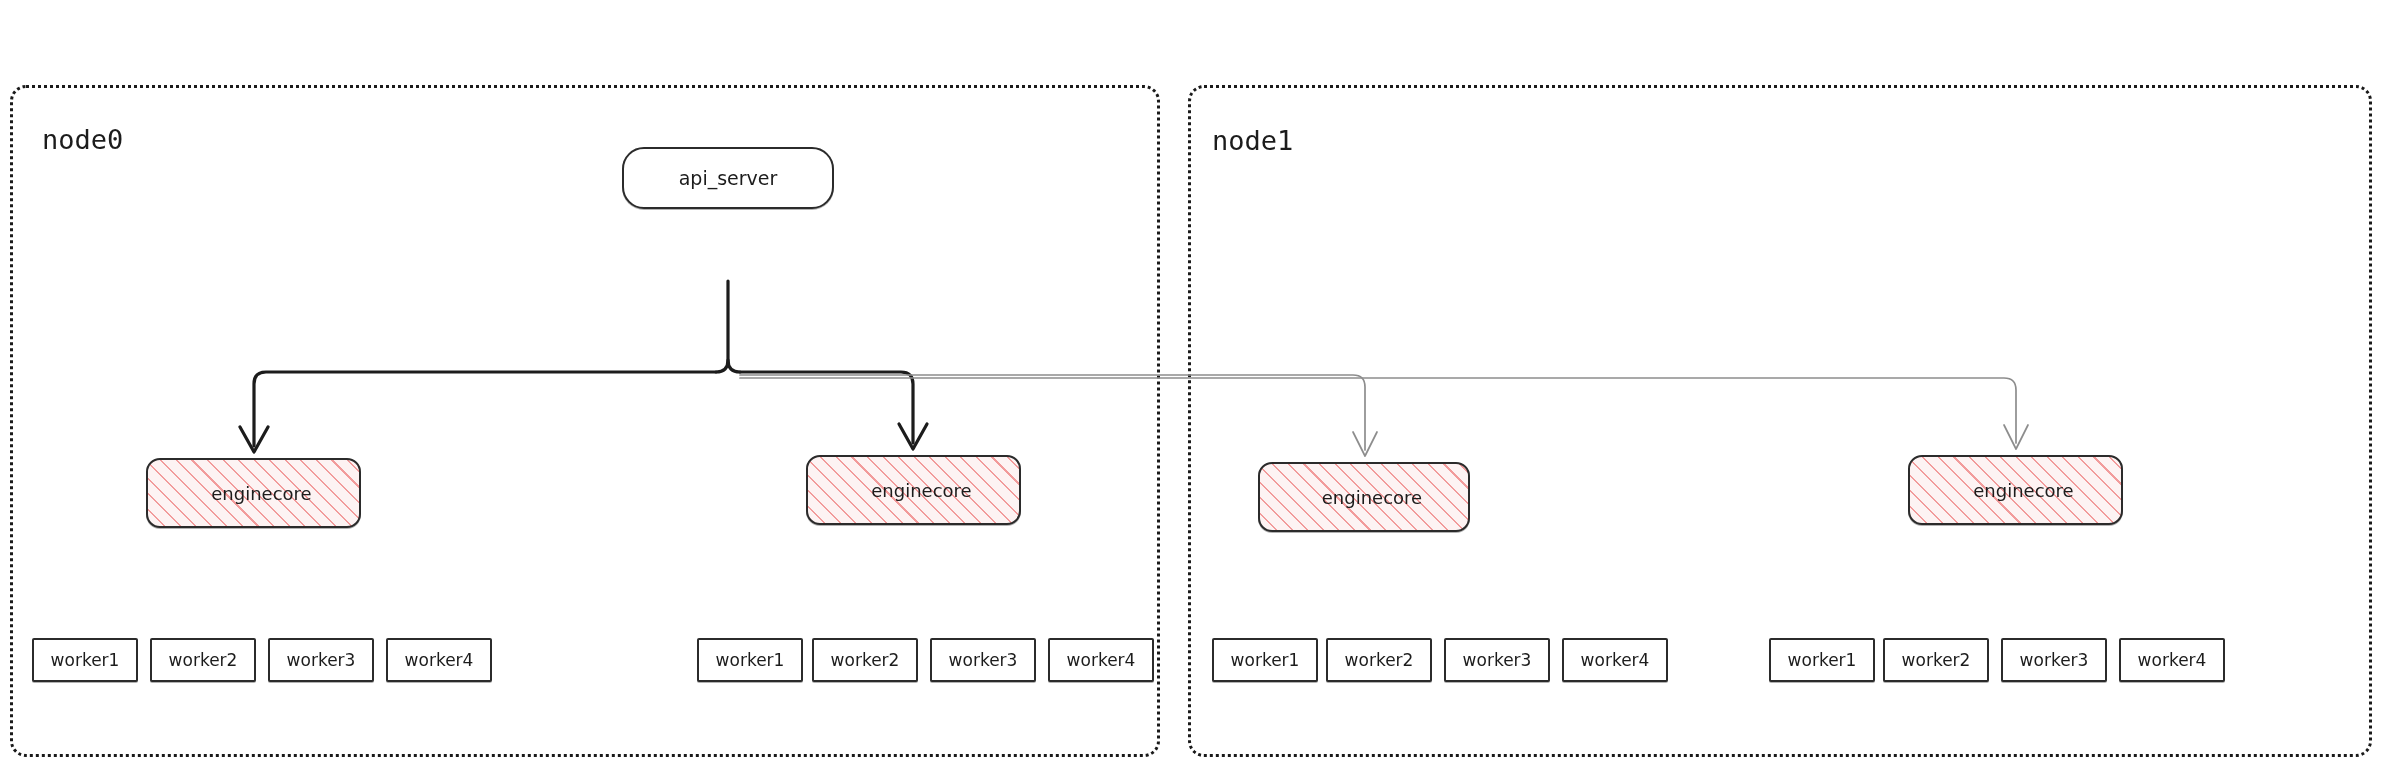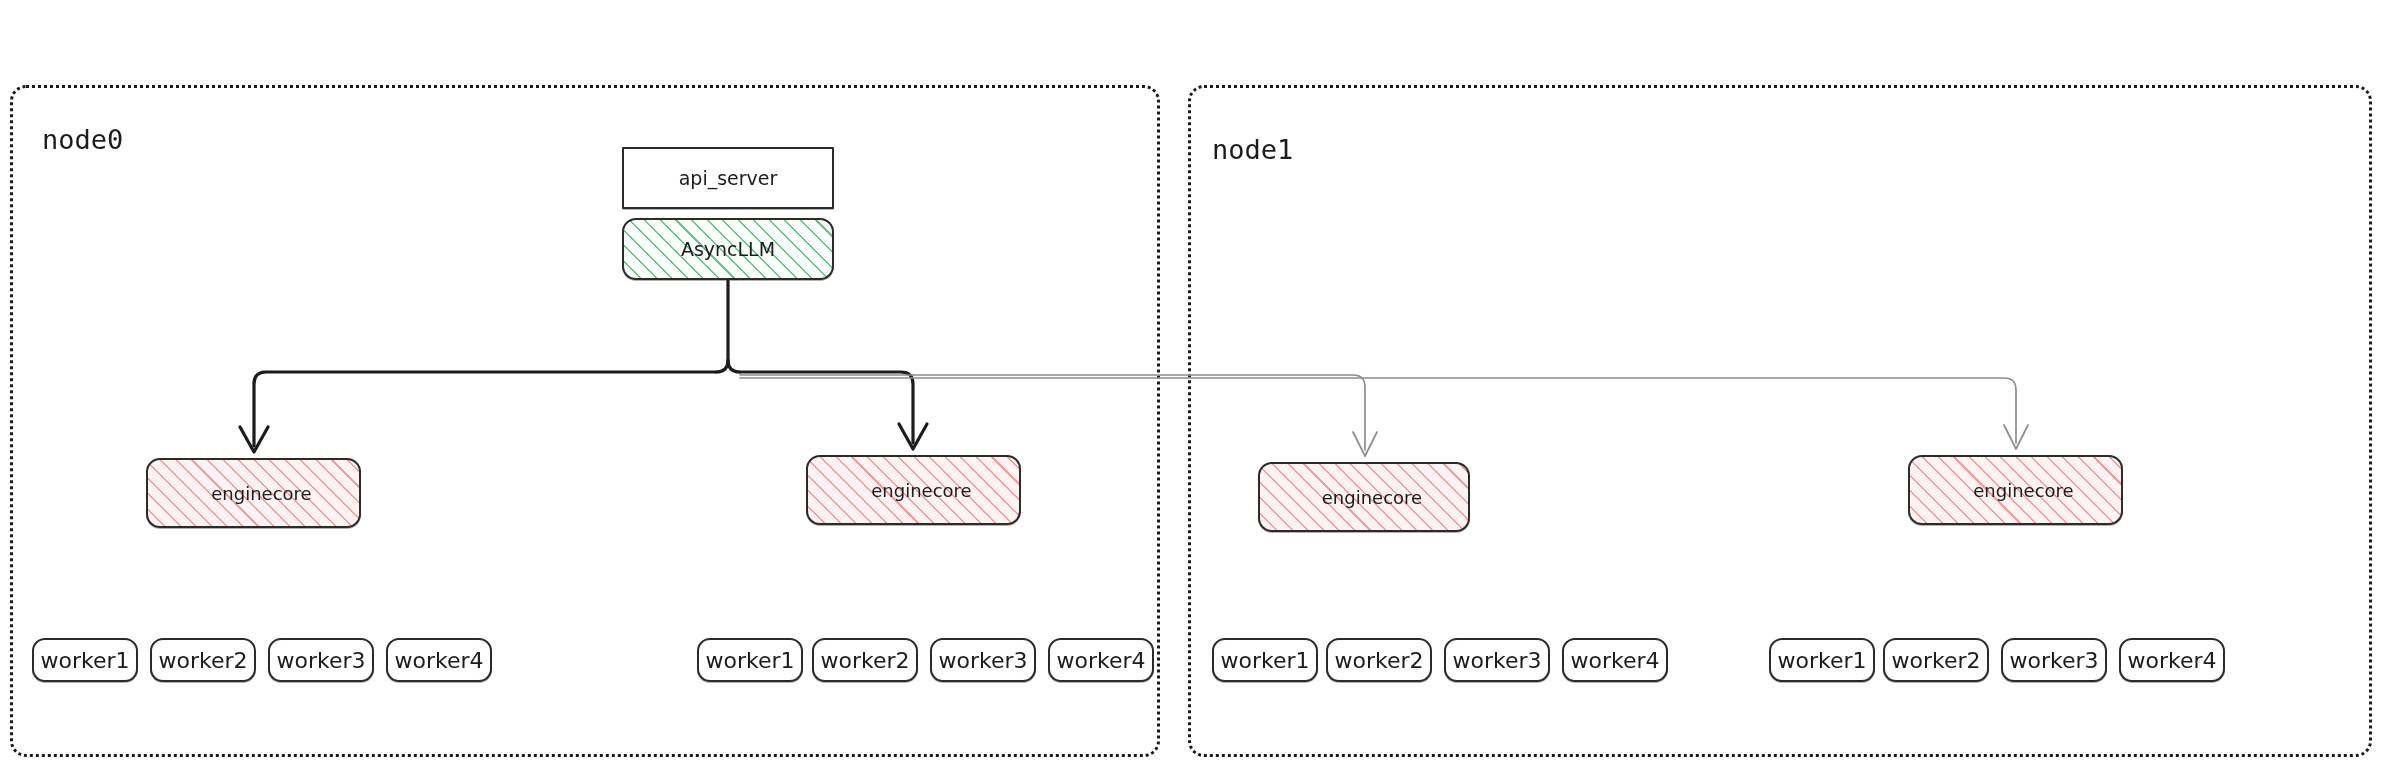--- a/index.html
+++ b/index.html
@@ -62,21 +62,21 @@
     border-radius: 12px;
     background: #ffffff;
     font-family: "DejaVu Sans", sans-serif;
     color: #1c1c1c;
     white-space: nowrap;
     box-shadow: 0 1px 0 rgba(0,0,0,0.30);
   }
 
   .box-api {
     font-size: 19px;
-    border-radius: 1px;
+    border-radius: 22px;
     background: #ffffff;
   }
 
   .box-async {
     font-size: 19px;
     border-radius: 14px;
     background:
       repeating-linear-gradient(
         45deg,
         rgba(90, 195, 125, 0.95) 0px,
@@ -96,22 +96,22 @@
         rgba(240, 140, 140, 0.85) 0px,
         rgba(240, 140, 140, 0.85) 1.5px,
         rgba(255,255,255,0) 1.5px,
         rgba(255,255,255,0) 11px
       ),
       #fdf3f3;
     padding-left: 16px;
   }
 
   .box-worker {
-    font-size: 22px;
-    border-radius: 13px;
+    font-size: 17px;
+    border-radius: 2px;
     background: #ffffff;
   }
 
   
   #connectors {
     position: absolute;
     left: 0;
     top: 0;
     width: 2383px;
     height: 773px;
@@ -150,38 +150,37 @@
 <body>
 
 <div id="canvas">
 
 
   <div class="node-container" style="left:10px; top:85px; width:1150px; height:672px;"></div>
   <div class="node-label" style="left:42px; top:124px;">node0</div>
 
   <div class="box box-api" style="left:622px; top:147px; width:212px; height:62px;">api_server</div>
 
-  <div class="box box-async" style="left:622px; top:218px; width:212px; height:62px;">AsyncLLM</div>
 
   <div class="box box-enginecore" style="left:146px; top:458px; width:215px; height:70px;">enginecore</div>
 
   <div class="box box-enginecore" style="left:806px; top:455px; width:215px; height:70px;">enginecore</div>
 
   <div class="box box-worker" style="left:32px; top:638px; width:106px; height:44px;">worker1</div>
   <div class="box box-worker" style="left:150px; top:638px; width:106px; height:44px;">worker2</div>
   <div class="box box-worker" style="left:268px; top:638px; width:106px; height:44px;">worker3</div>
   <div class="box box-worker" style="left:386px; top:638px; width:106px; height:44px;">worker4</div>
 
   <div class="box box-worker" style="left:697px; top:638px; width:106px; height:44px;">worker1</div>
   <div class="box box-worker" style="left:812px; top:638px; width:106px; height:44px;">worker2</div>
   <div class="box box-worker" style="left:930px; top:638px; width:106px; height:44px;">worker3</div>
   <div class="box box-worker" style="left:1048px; top:638px; width:106px; height:44px;">worker4</div>
 
   <div class="node-container" style="left:1188px; top:85px; width:1184px; height:672px;"></div>
-  <div class="node-label" style="left:1212px; top:134px;">node1</div>
+  <div class="node-label" style="left:1212px; top:125px;">node1</div>
 
   <div class="box box-enginecore" style="left:1258px; top:462px; width:212px; height:70px;">enginecore</div>
 
   <div class="box box-enginecore" style="left:1908px; top:455px; width:215px; height:70px;">enginecore</div>
 
   <div class="box box-worker" style="left:1212px; top:638px; width:106px; height:44px;">worker1</div>
   <div class="box box-worker" style="left:1326px; top:638px; width:106px; height:44px;">worker2</div>
   <div class="box box-worker" style="left:1444px; top:638px; width:106px; height:44px;">worker3</div>
   <div class="box box-worker" style="left:1562px; top:638px; width:106px; height:44px;">worker4</div>
 

